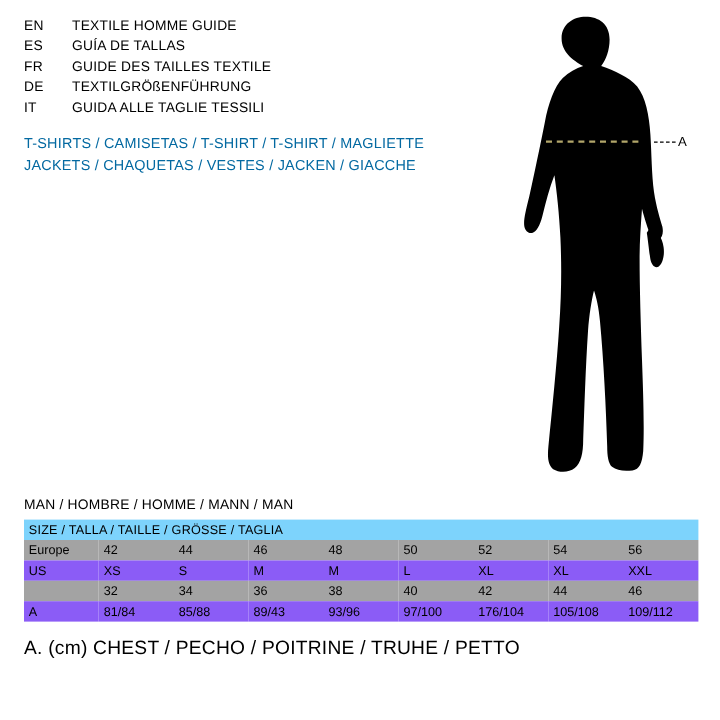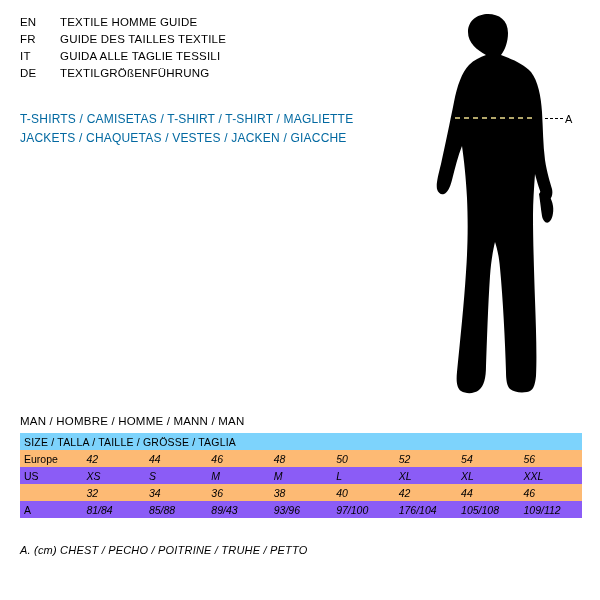--- a/index.html
+++ b/index.html
@@ -108,61 +108,63 @@
     padding: 0 0 0 4px;
     vertical-align: middle;
     white-space: nowrap;
   }
   tr.head-row td {
     background: #7dd3fc;
     font-size: 10.5px;
     letter-spacing: 0.2px;
   }
   tr.row-light td {
-    background: #fdba74;
+    background: #a3a3a3;
   }
   tr.row-dark td {
     background: #8b5cf6;
   }
   td.label-col {
     width: 82px;
   }
   td.val-col {
     width: 60px;
-    font-style: italic;
   }
   .footnote {
-    margin-top: 26px;
-    font-size: 11px;
-    letter-spacing: 0.2px;
-    color: #000;
-    font-style: italic;
+    margin-top: 14px;
+    font-size: 16px;
+    letter-spacing: 0.2px;
+    color: #000;
   }
 </style>
 </head>
 <body>
 
 <div class="page">
 
   <div class="lang-block">
     <div class="lang-row">
       <span class="lang-code">EN</span>
       <span class="lang-text">TEXTILE HOMME GUIDE</span>
     </div>
     <div class="lang-row">
+      <span class="lang-code">ES</span>
+      <span class="lang-text">GUÍA DE TALLAS</span>
+    </div>
+    <div class="lang-row">
       <span class="lang-code">FR</span>
       <span class="lang-text">GUIDE DES TAILLES TEXTILE</span>
     </div>
     <div class="lang-row">
+      <span class="lang-code">DE</span>
+      <span class="lang-text">TEXTILGRÖßENFÜHRUNG</span>
+    </div>
+    <div class="lang-row">
       <span class="lang-code">IT</span>
       <span class="lang-text">GUIDA ALLE TAGLIE TESSILI</span>
-    </div>
-    <div class="lang-row">
-      <span class="lang-code">DE</span>
-      <span class="lang-text">TEXTILGRÖßENFÜHRUNG</span>
     </div>
   </div>
 
   <div class="category-block">
     <div class="category-line">T-SHIRTS / CAMISETAS / T-SHIRT / T-SHIRT / MAGLIETTE</div>
     <div class="category-line">JACKETS / CHAQUETAS / VESTES / JACKEN / GIACCHE</div>
   </div>
 
   <div class="figure">
     <svg width="190" height="390" viewBox="0 0 190 390" xmlns="http://www.w3.org/2000/svg">

